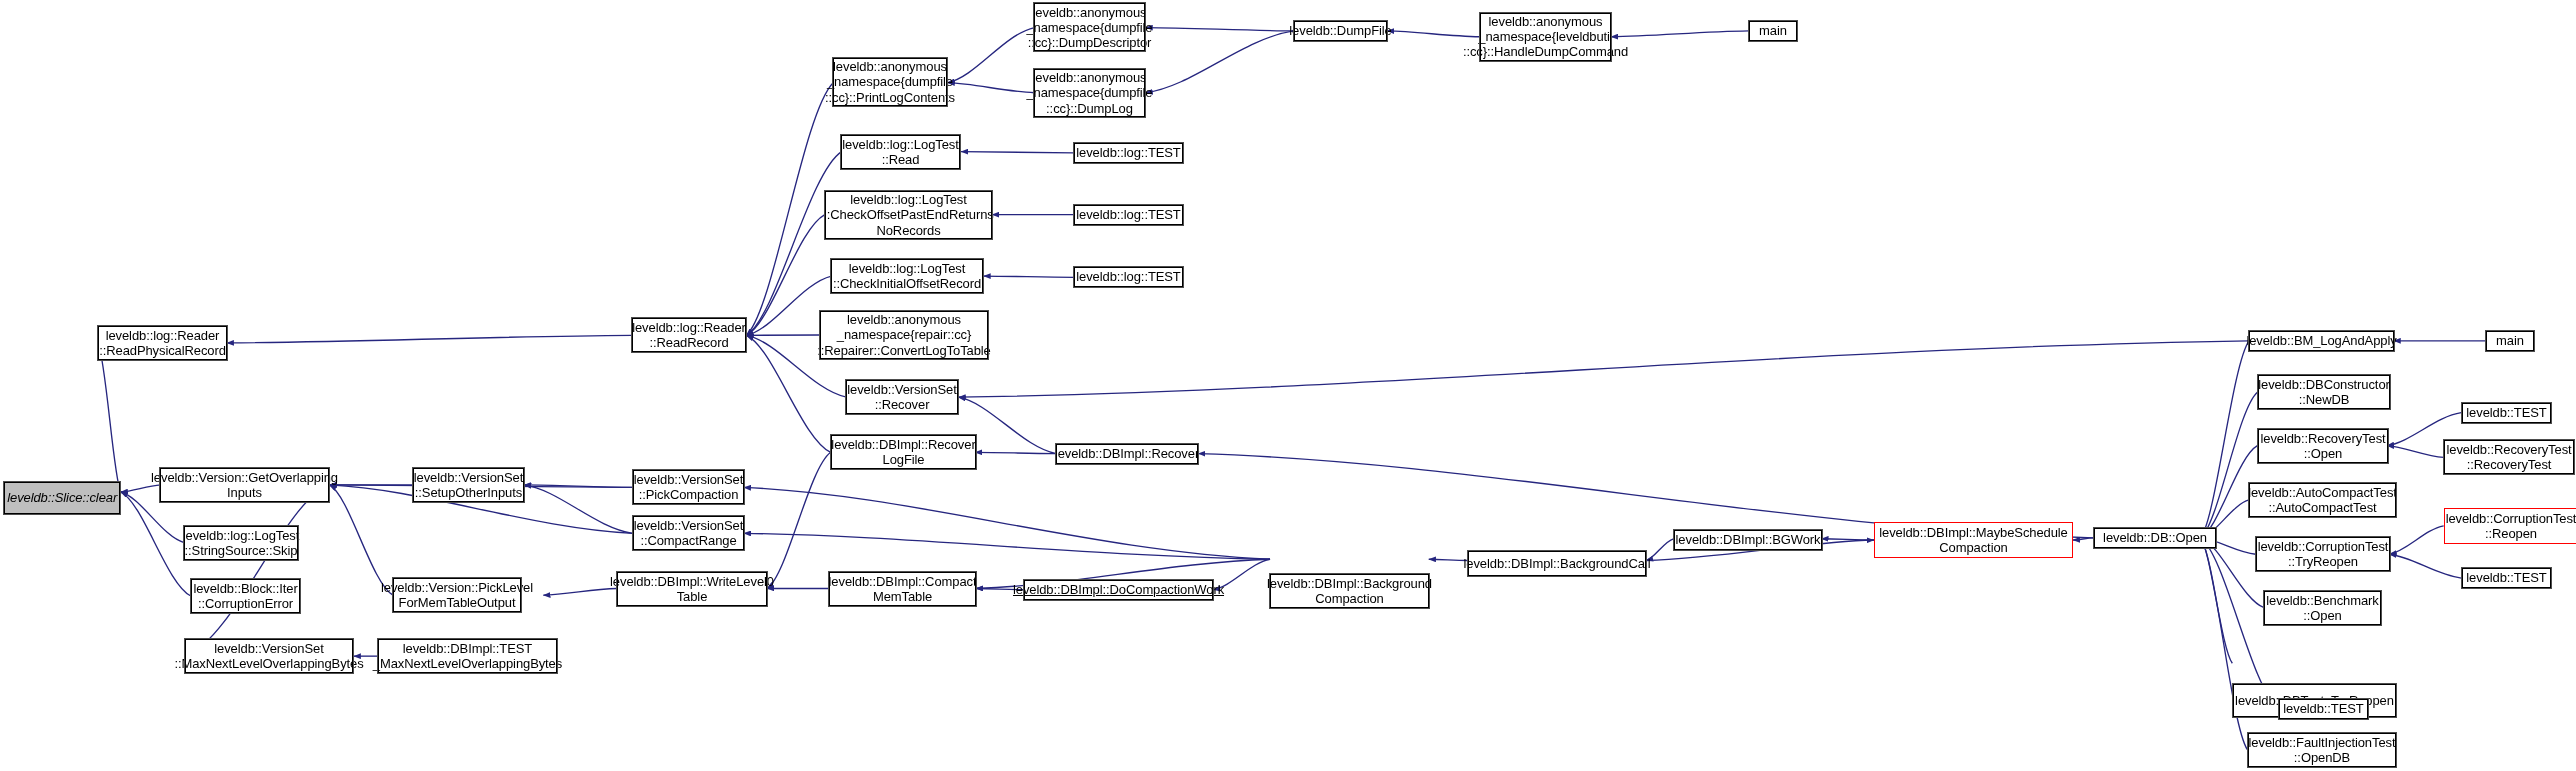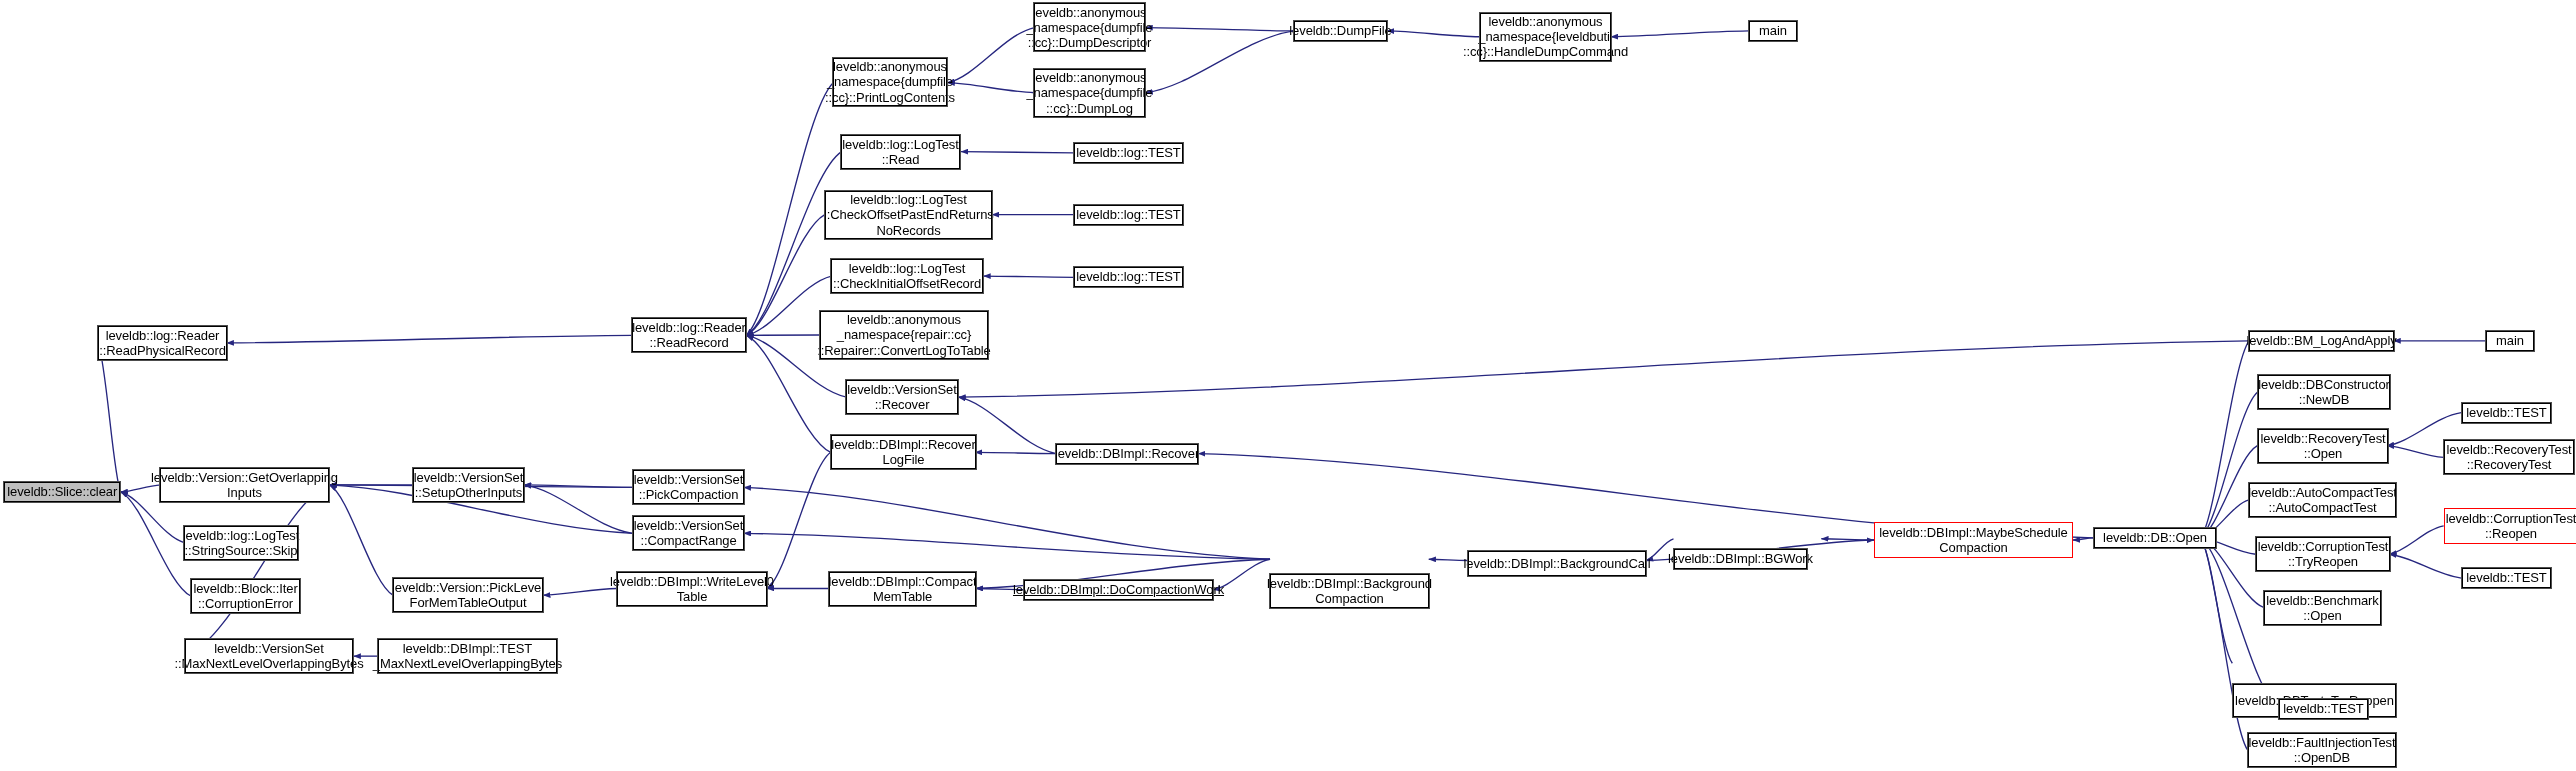--- a/index.html
+++ b/index.html
@@ -114,34 +114,34 @@
         <path d="M 2672 794 C 2658.7 776, 2646.16 659, 2634 644" fill="none" stroke="#26267f" stroke-width="1.6" marker-end="url(#arrowhead)"></path>
         <path d="M 2727 848 C 2694.45 823.52, 2663.76 664.4, 2634 644" fill="none" stroke="#26267f" stroke-width="1.6" marker-end="url(#arrowhead)"></path>
         <path d="M 2690 897.5 C 2670.4 867.08, 2651.92 669.35, 2634 644" fill="none" stroke="#26267f" stroke-width="1.6" marker-end="url(#arrowhead)"></path>
         <path d="M 2946 494 C 2914.85 498.74, 2885.48 529.55, 2857 533.5" fill="none" stroke="#26267f" stroke-width="1.6" marker-end="url(#arrowhead)"></path>
         <path d="M 2925 547.5 C 2901.2 545.82, 2878.76 534.9, 2857 533.5" fill="none" stroke="#26267f" stroke-width="1.6" marker-end="url(#arrowhead)"></path>
         <path d="M 2925 629.5 C 2902.25 633.58, 2880.8 660.1, 2860 663.5" fill="none" stroke="#26267f" stroke-width="1.6" marker-end="url(#arrowhead)"></path>
         <path d="M 2946 692 C 2915.9 688.58, 2887.52 666.35, 2860 663.5" fill="none" stroke="#26267f" stroke-width="1.6" marker-end="url(#arrowhead)"></path>
       </g>
   </svg>
   <div id="node-layer">
-      <div class="node root" style="left: 4.2px; top: 482px; width: 116px; height: 20px;">leveldb::Slice::clear</div>
+      <div class="node root" style="left: 4.2px; top: 482px; width: 116px; height: 32px; font-style: italic;">leveldb::Slice::clear</div>
       <div class="node" style="left: 98px; top: 326px; width: 129px; height: 34px;">leveldb::log::Reader
 ::ReadPhysicalRecord</div>
       <div class="node" style="left: 160px; top: 468px; width: 169px; height: 34px;">leveldb::Version::GetOverlapping
 Inputs</div>
       <div class="node" style="left: 184px; top: 526px; width: 114px; height: 34px;">leveldb::log::LogTest
 ::StringSource::Skip</div>
       <div class="node" style="left: 191px; top: 579px; width: 109px; height: 34px;">leveldb::Block::Iter
 ::CorruptionError</div>
       <div class="node" style="left: 185px; top: 639px; width: 168px; height: 34px;">leveldb::VersionSet
 ::MaxNextLevelOverlappingBytes</div>
       <div class="node" style="left: 413px; top: 468px; width: 111px; height: 34px;">leveldb::VersionSet
 ::SetupOtherInputs</div>
-      <div class="node" style="left: 393px; top: 578px; width: 150px; height: 34px;">leveldb::Version::PickLevel
+      <div class="node" style="left: 393px; top: 578px; width: 128px; height: 34px;">leveldb::Version::PickLevel
 ForMemTableOutput</div>
       <div class="node" style="left: 378px; top: 639px; width: 179px; height: 34px;">leveldb::DBImpl::TEST
 _MaxNextLevelOverlappingBytes</div>
       <div class="node" style="left: 632px; top: 318px; width: 114px; height: 34px;">leveldb::log::Reader
 ::ReadRecord</div>
       <div class="node" style="left: 833px; top: 58px; width: 114px; height: 48px;">leveldb::anonymous
 _namespace{dumpfile
 ::cc}::PrintLogContents</div>
       <div class="node" style="left: 1034px; top: 3.3px; width: 111px; height: 48px;">leveldb::anonymous
 _namespace{dumpfile
@@ -177,21 +177,21 @@
       <div class="node" style="left: 633px; top: 516px; width: 111px; height: 34px;">leveldb::VersionSet
 ::CompactRange</div>
       <div class="node" style="left: 617px; top: 572px; width: 150px; height: 34px;">leveldb::DBImpl::WriteLevel0
 Table</div>
       <div class="node" style="left: 829px; top: 572px; width: 147px; height: 34px;">leveldb::DBImpl::Compact
 MemTable</div>
       <div class="node" style="left: 1024px; top: 580px; width: 189px; height: 20px; text-decoration: underline;">leveldb::DBImpl::DoCompactionWork</div>
       <div class="node" style="left: 1270px; top: 574px; width: 159px; height: 34px;">leveldb::DBImpl::Background
 Compaction</div>
       <div class="node" style="left: 1468px; top: 551px; width: 178px; height: 25px;">leveldb::DBImpl::BackgroundCall</div>
-      <div class="node" style="left: 1674px; top: 549px; width: 133px; height: 20px;">leveldb::DBImpl::BGWork</div>
+      <div class="node" style="left: 1674px; top: 530px; width: 148px; height: 20px;">leveldb::DBImpl::BGWork</div>
       <div class="node hot" style="left: 1874px; top: 522px; width: 199px; height: 36px; text-align: center;">leveldb::DBImpl::MaybeSchedule
 Compaction</div>
       <div class="node" style="left: 2094px; top: 528px; width: 122px; height: 20px;">leveldb::DB::Open</div>
       <div class="node" style="left: 2249px; top: 331px; width: 145px; height: 20px;">leveldb::BM_LogAndApply</div>
       <div class="node" style="left: 2486px; top: 331px; width: 48px; height: 20px;">main</div>
       <div class="node" style="left: 2258px; top: 375px; width: 132px; height: 34px;">leveldb::DBConstructor
 ::NewDB</div>
       <div class="node" style="left: 2258px; top: 429px; width: 130px; height: 34px;">leveldb::RecoveryTest
 ::Open</div>
       <div class="node" style="left: 2462px; top: 403px; width: 89px; height: 20px;">leveldb::TEST</div>

